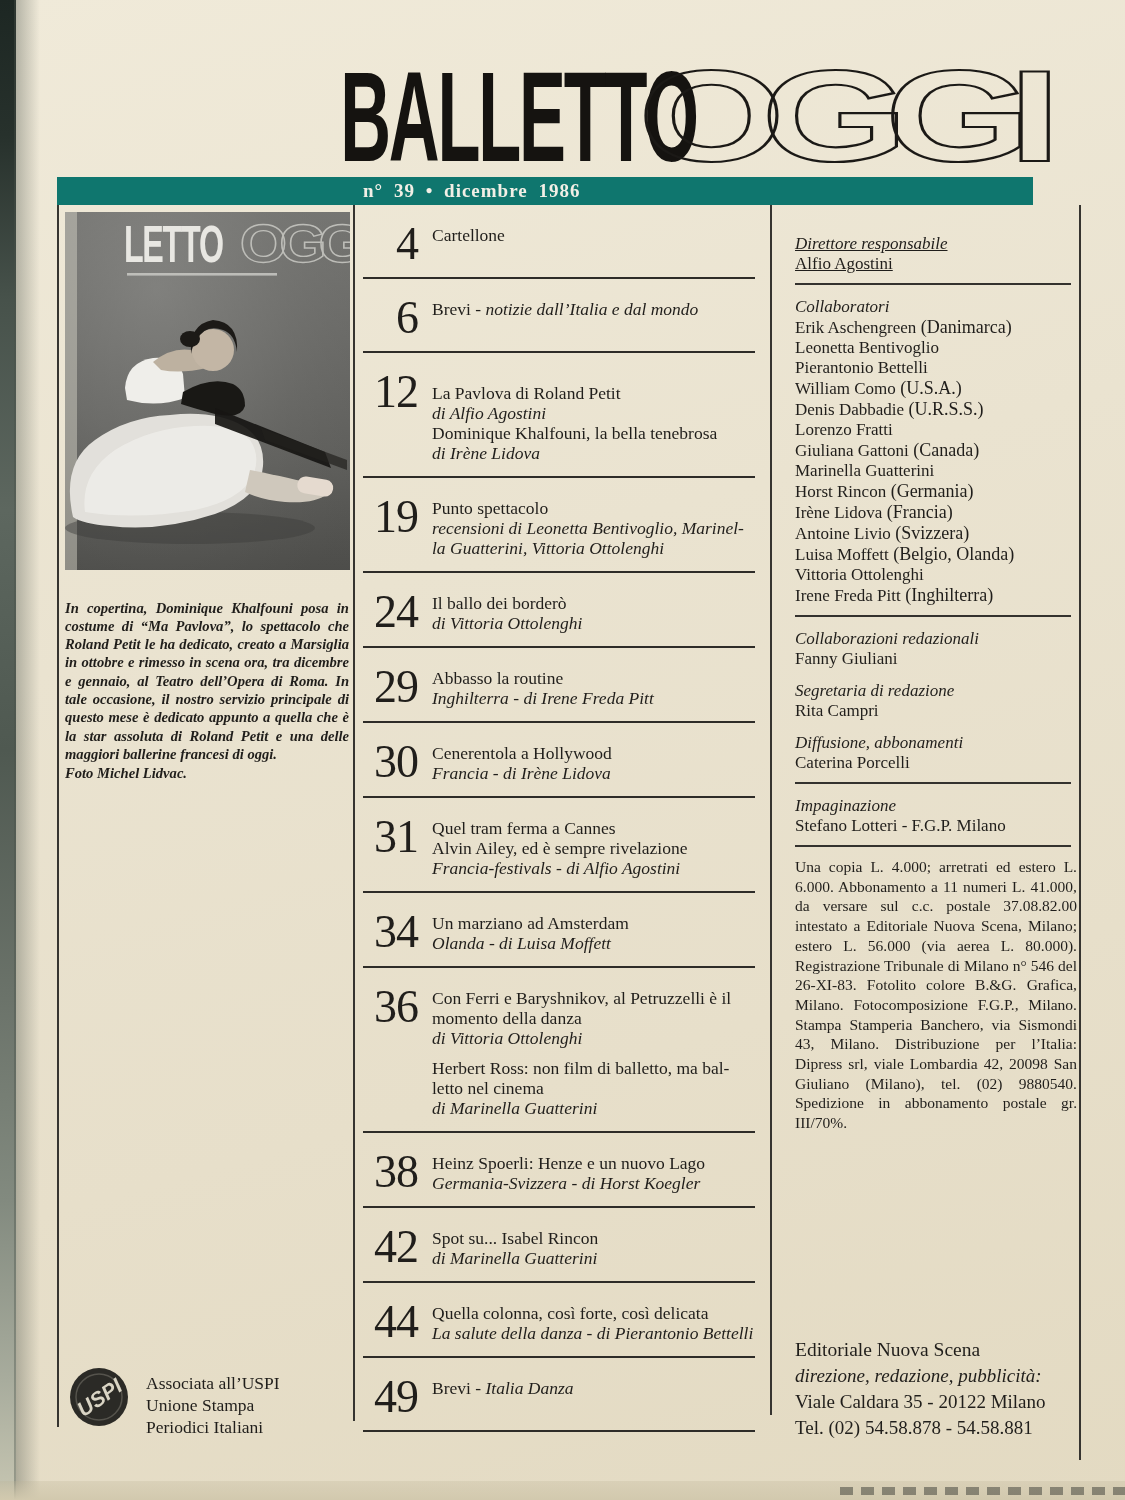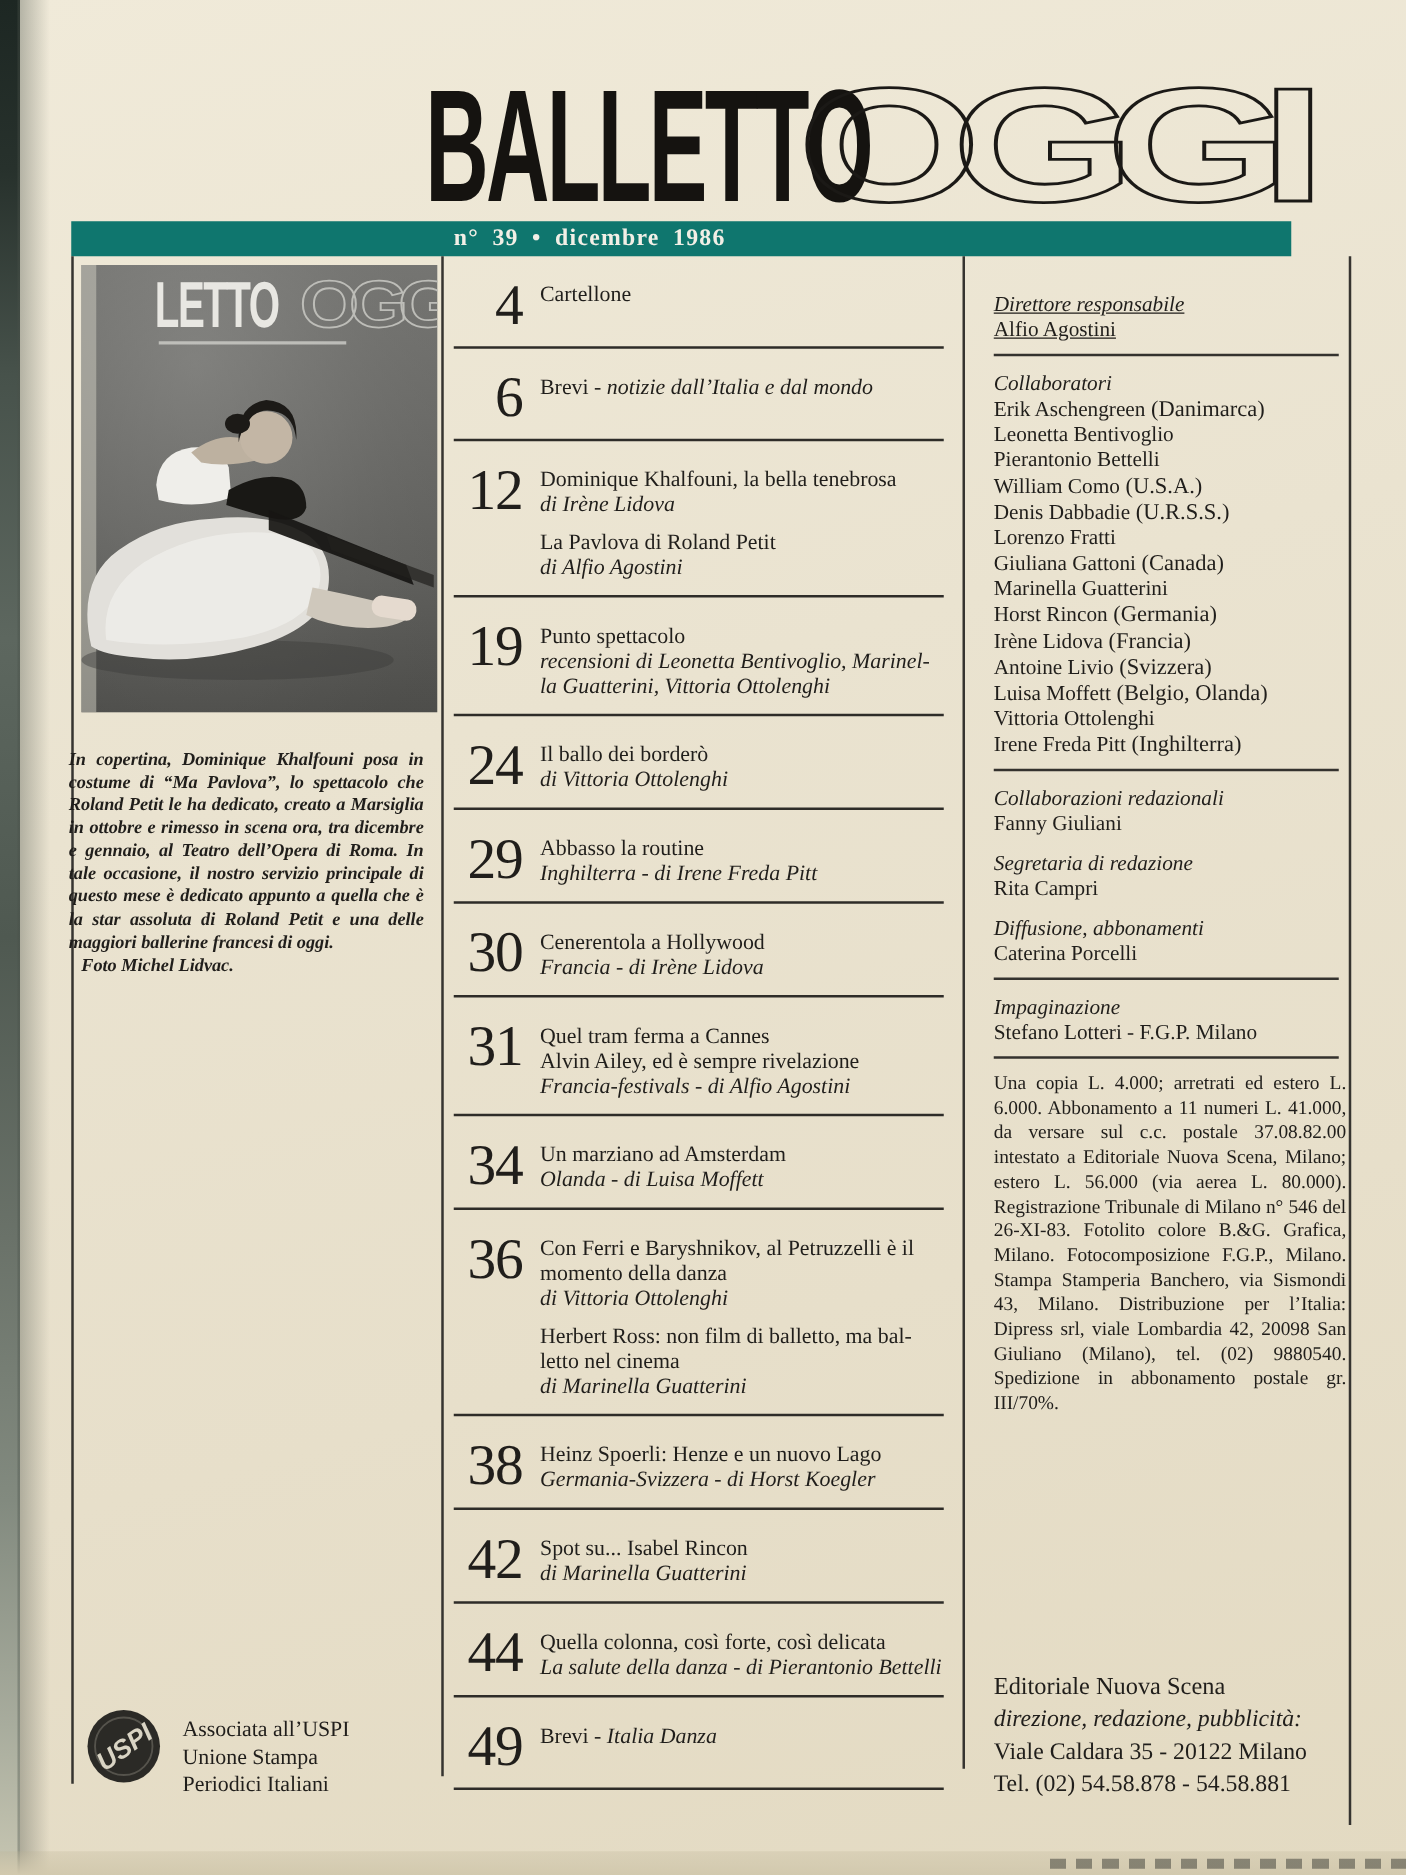--- a/index.html
+++ b/index.html
@@ -26,21 +26,21 @@
 
   
   .vline{position:absolute;width:2px;background:#363430;}
   .vl-left{left:57px;top:205px;height:1222px;}
   .vl-mid1{left:353px;top:205px;height:1216px;}
   .vl-mid2{left:770px;top:205px;height:1210px;}
   .vl-right{left:1079px;top:205px;height:1255px;}
 
   
   .cover-wrap{position:absolute;left:65px;top:212px;width:285px;height:358px;}
-  .caption{position:absolute;left:55px;top:584px;width:284px;font-size:14.6px;line-height:18.3px;
+  .caption{position:absolute;left:65px;top:584px;width:284px;font-size:14.6px;line-height:18.3px;
            font-style:italic;font-weight:bold;text-align:justify;}
   .caption-credit{position:absolute;left:65px;top:749px;width:284px;font-size:14.6px;line-height:18.3px;
            font-style:italic;font-weight:bold;}
   .uspi{position:absolute;left:68px;top:1366px;display:flex;align-items:flex-start;}
   .uspi-text{margin-left:16px;padding-top:6px;font-size:17.5px;line-height:22px;}
 
   
   .toc{position:absolute;left:363px;top:205px;width:392px;}
   .toc-entry{display:flex;align-items:flex-start;padding:19px 0 13px 0;border-bottom:2px solid #2e2c28;}
   .toc-num{width:55px;margin-right:14px;flex:0 0 55px;font-size:46px;line-height:40px;text-align:right;
@@ -153,27 +153,27 @@
         <div class="toc-num">6</div>
         <div class="toc-body">
           <div class="toc-item">
             <div class="toc-line"><span>Brevi - </span><span class="it">notizie dall’Italia e dal mondo</span></div>
           </div>
         </div>
       </div>
       <div class="toc-entry">
         <div class="toc-num">12</div>
         <div class="toc-body">
-          <div class="toc-item">
-            <div class="toc-line"><span>Dominique Khalfouni, la bella tenebrosa</span></div>
-            <div class="toc-line"><span class="it">di Irène Lidova</span></div>
-          </div>
           <div class="toc-item toc-item-gap">
             <div class="toc-line"><span>La Pavlova di Roland Petit</span></div>
             <div class="toc-line"><span class="it">di Alfio Agostini</span></div>
+          </div>
+          <div class="toc-item">
+            <div class="toc-line"><span>Dominique Khalfouni, la bella tenebrosa</span></div>
+            <div class="toc-line"><span class="it">di Irène Lidova</span></div>
           </div>
         </div>
       </div>
       <div class="toc-entry">
         <div class="toc-num">19</div>
         <div class="toc-body">
           <div class="toc-item">
             <div class="toc-line"><span>Punto spettacolo</span></div>
             <div class="toc-line"><span class="it">recensioni di Leonetta Bentivoglio, Marinel-</span></div>
             <div class="toc-line"><span class="it">la Guatterini, Vittoria Ottolenghi</span></div>

